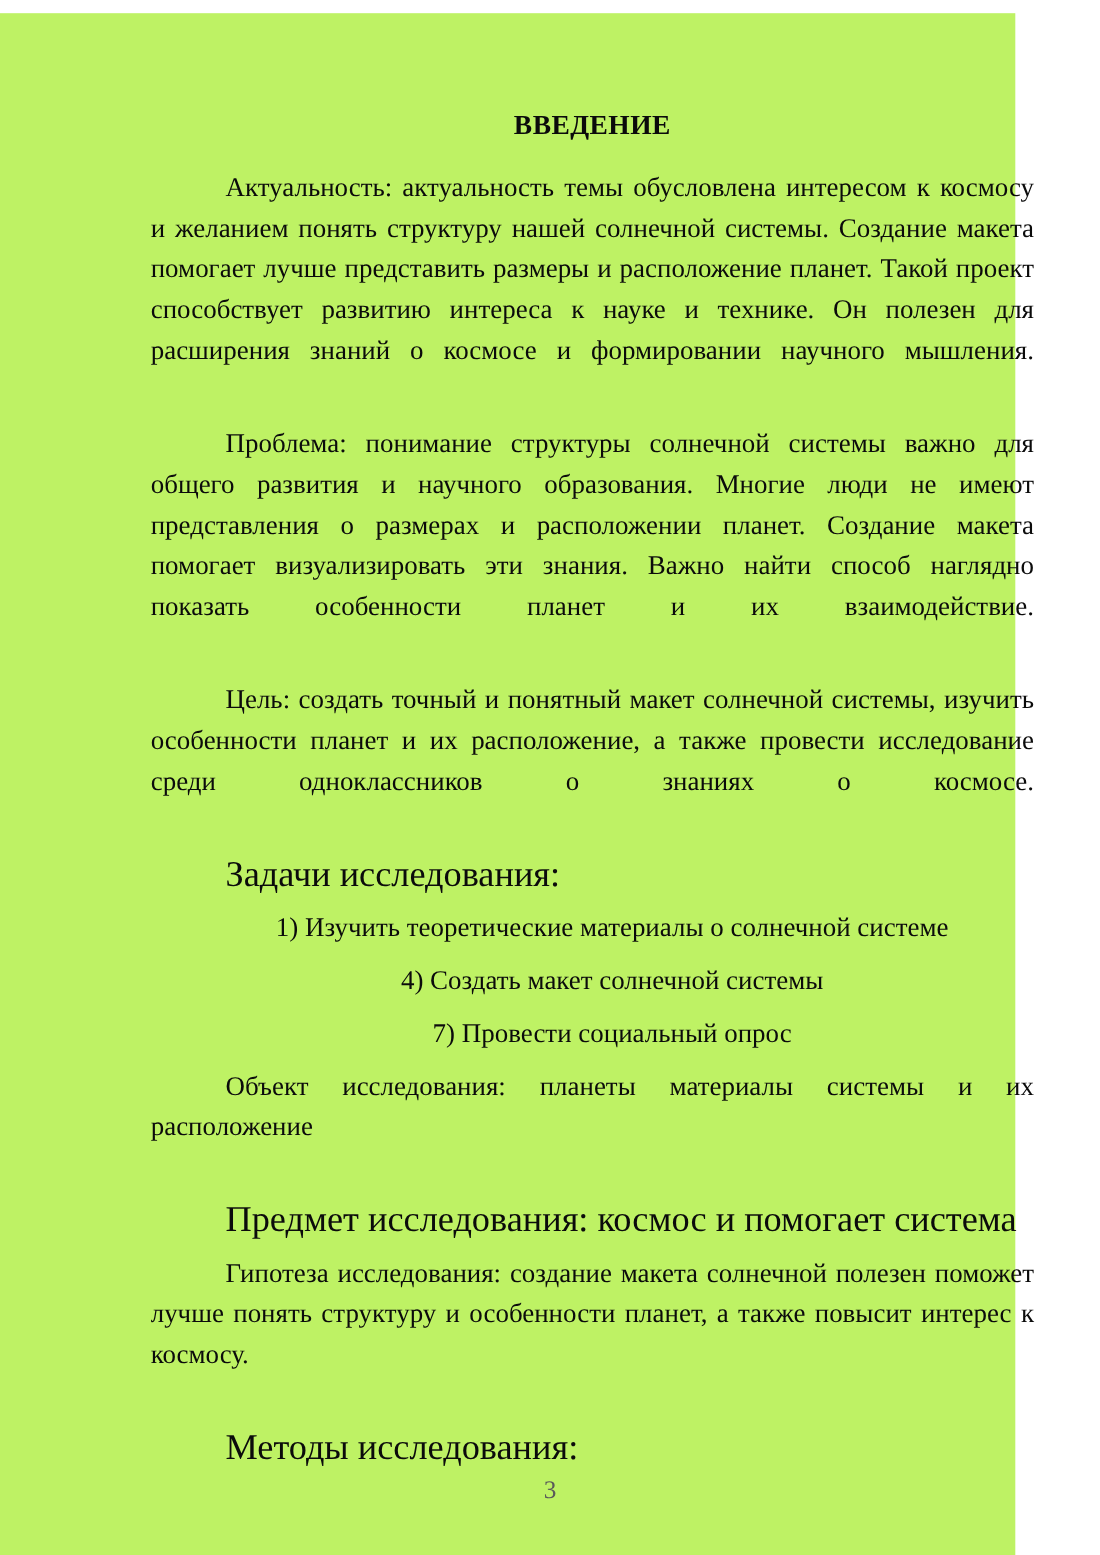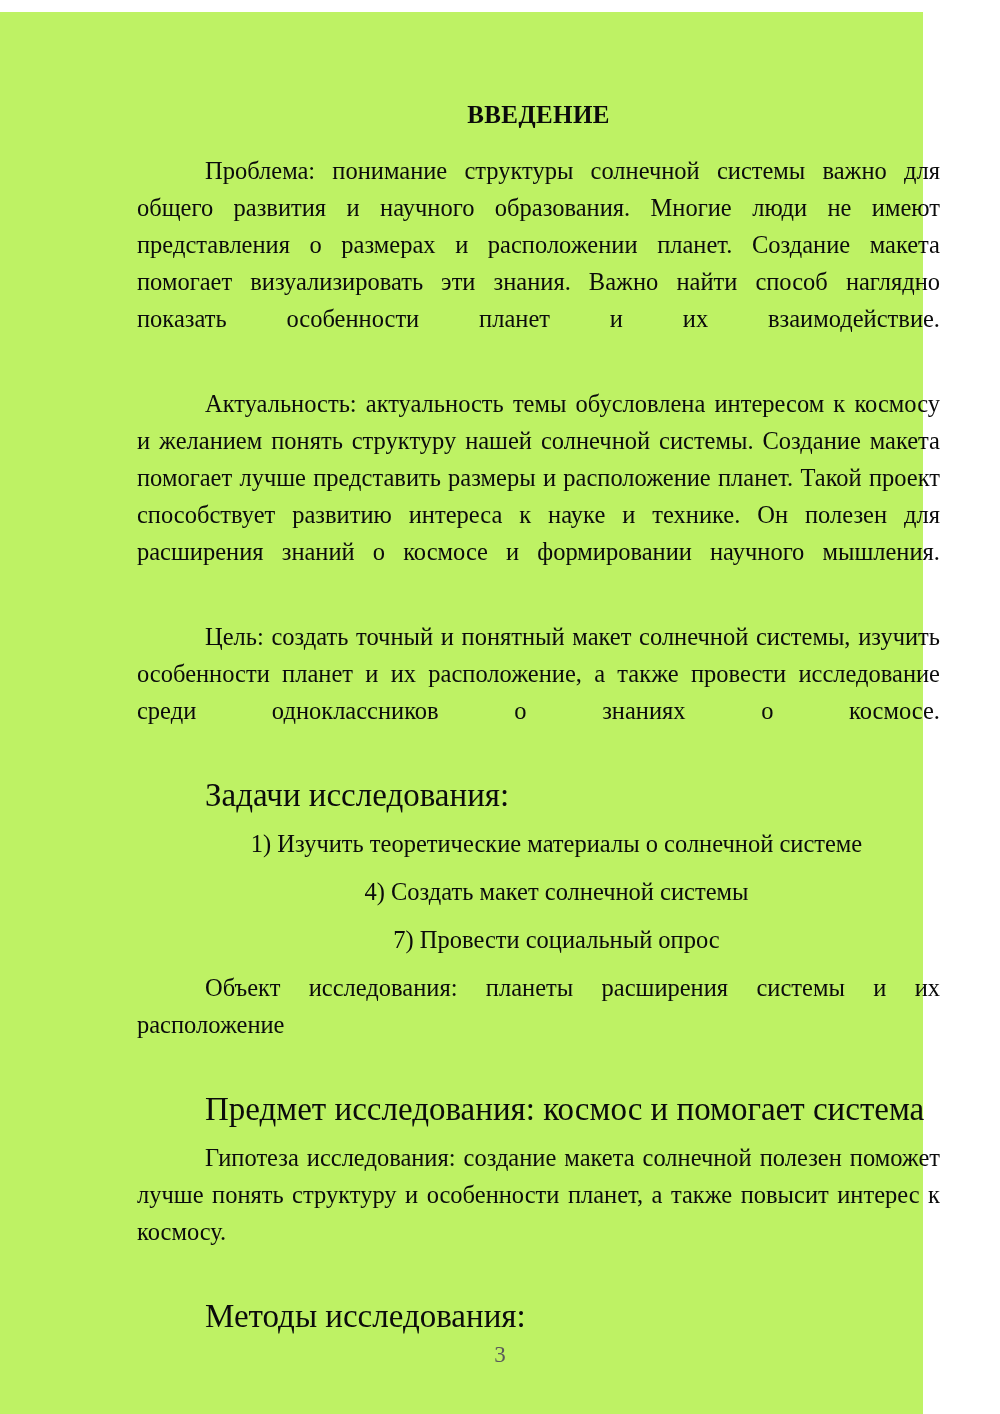--- a/index.html
+++ b/index.html
@@ -93,35 +93,35 @@
   }
 </style>
 </head>
 <body>
 
 <div class="page">
   <div class="content">
 
     <h1 class="doc-heading">ВВЕДЕНИЕ</h1>
 
+    <p class="para">Актуальность: актуальность темы обусловлена интересом к космосу и желанием понять структуру нашей солнечной системы. Создание макета помогает лучше представить размеры и расположение планет. Такой проект способствует развитию интереса к науке и технике. Он полезен для расширения знаний о космосе и формировании научного мышления.</p>
+
     <p class="para">Проблема: понимание структуры солнечной системы важно для общего развития и научного образования. Многие люди не имеют представления о размерах и расположении планет. Создание макета помогает визуализировать эти знания. Важно найти способ наглядно показать особенности планет и их взаимодействие.</p>
-
-    <p class="para">Актуальность: актуальность темы обусловлена интересом к космосу и желанием понять структуру нашей солнечной системы. Создание макета помогает лучше представить размеры и расположение планет. Такой проект способствует развитию интереса к науке и технике. Он полезен для расширения знаний о космосе и формировании научного мышления.</p>
 
     <p class="para">Цель: создать точный и понятный макет солнечной системы, изучить особенности планет и их расположение, а также провести исследование среди одноклассников о знаниях о космосе.</p>
 
     <p class="subhead">Задачи исследования:</p>
 
     <ul class="list">
       <li class="list-item">1) Изучить теоретические материалы о солнечной системе</li>
       <li class="list-item">4) Создать макет солнечной системы</li>
       <li class="list-item">7) Провести социальный опрос</li>
     </ul>
 
-    <p class="para">Объект исследования: планеты расширения системы и их расположение</p>
+    <p class="para">Объект исследования: планеты материалы системы и их расположение</p>
 
     <p class="subhead">Предмет исследования: космос и помогает система</p>
 
     <p class="para">Гипотеза исследования: создание макета солнечной полезен поможет лучше понять структуру и особенности планет, а также повысит интерес к космосу.</p>
 
     <p class="subhead">Методы исследования:</p>
 
   </div>
 
   <div class="page-number">3</div>

